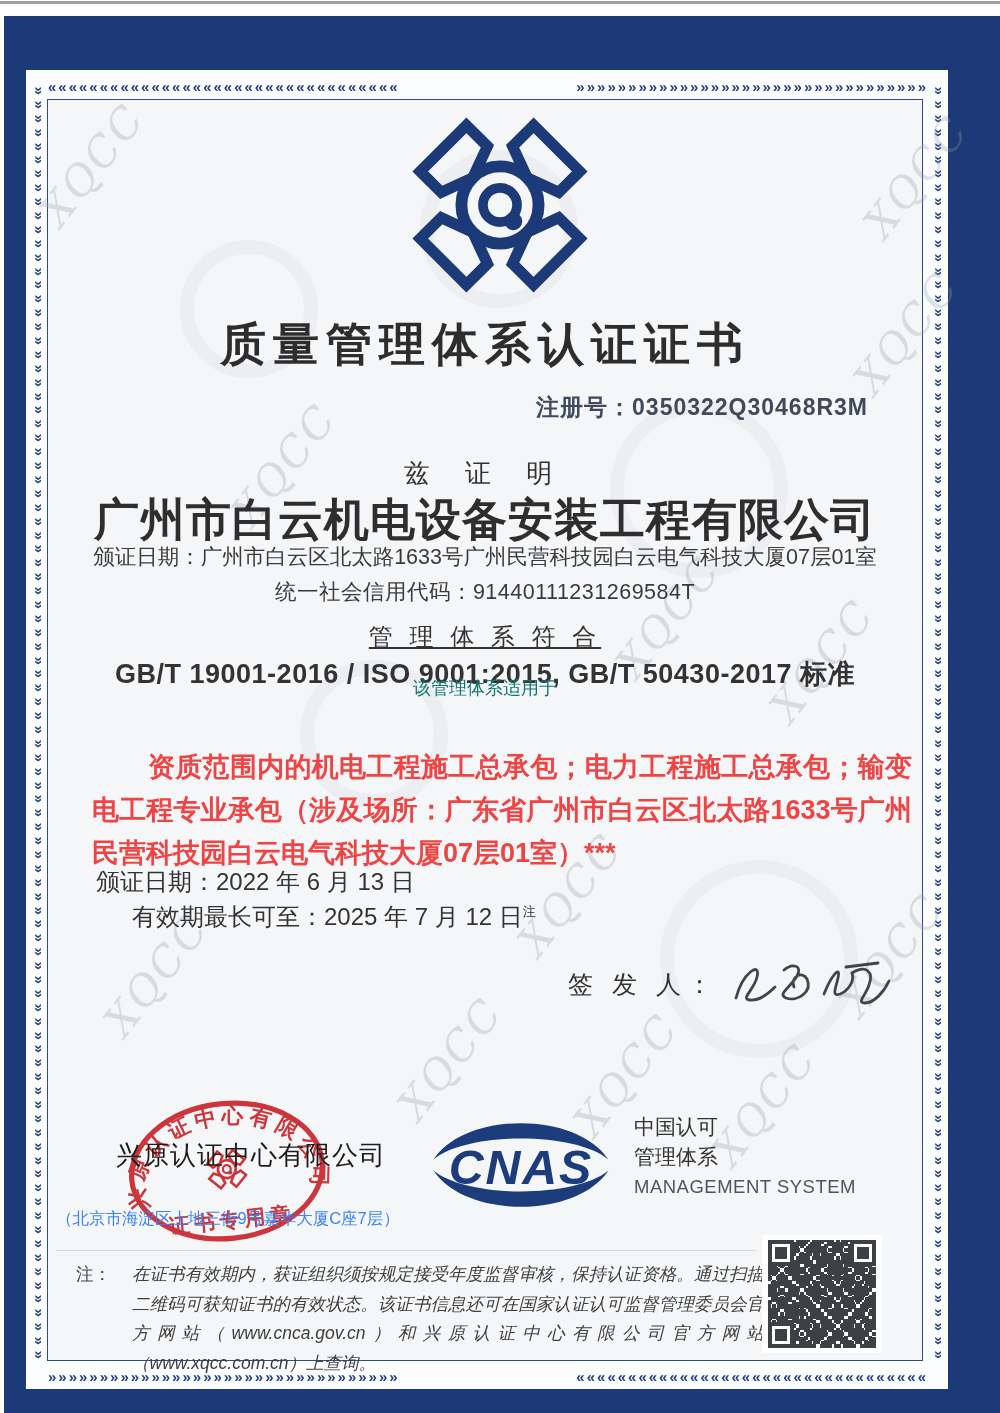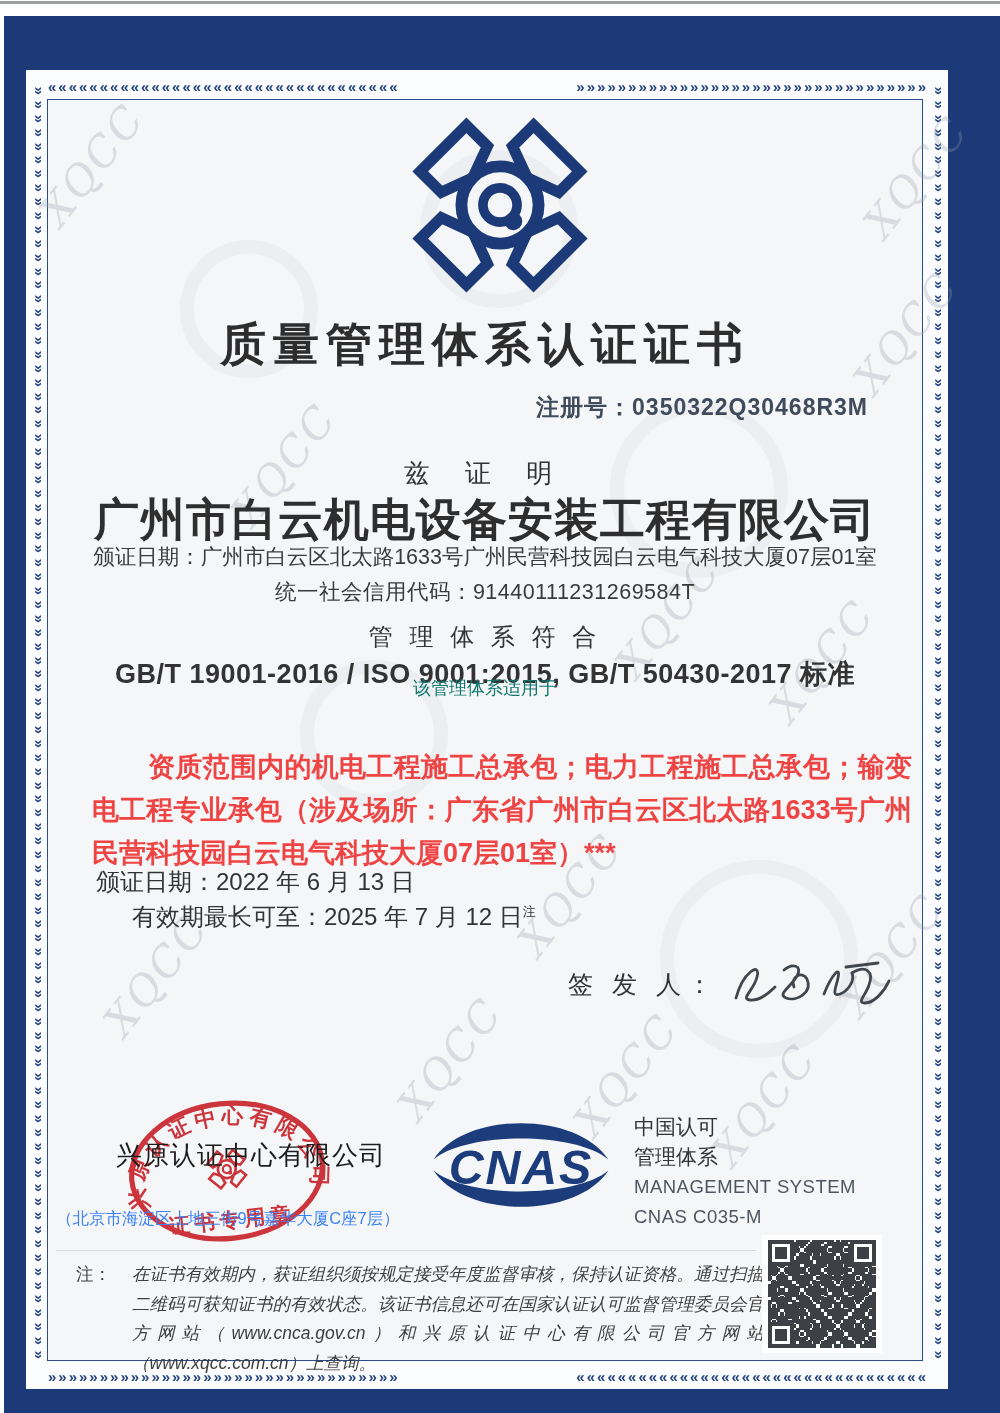--- a/index.html
+++ b/index.html
@@ -51,21 +51,21 @@
   .ring{position:absolute; border-radius:50%; border:14px solid rgba(185,192,200,0.14);}
   
   .abs{position:absolute;}
   .ctr{left:50px; width:870px; text-align:center;}
   .title{top:314px; font-size:46px; font-weight:700; color:#2d2d2d; letter-spacing:7px;}
   .regno{top:392px; left:0; width:868px; text-align:right; font-size:23px; font-weight:600; color:#3f4a5a; letter-spacing:1px;}
   .certify{top:456px; font-size:26px; color:#333; letter-spacing:14px; font-weight:500;}
   .company{top:490px; font-size:45px; font-weight:700; color:#2e2e2e; letter-spacing:1px;}
   .address{top:542px; font-size:21.5px; color:#3a3a3a;}
   .credit{top:577px; font-size:21.5px; color:#3a3a3a; letter-spacing:0.5px;}
-  .sysheading{top:621px; font-size:24px; color:#333; letter-spacing:5px; font-weight:500;}
+  .sysheading{top:621px; font-size:24px; color:#333; letter-spacing:5px; font-weight:500;text-decoration:underline;}
   .standards{top:656px; font-size:27px; font-weight:600; color:#333; letter-spacing:0.5px;}
   .scopeheading{top:676px; font-size:18px; color:#0f766e;}
   .scope{top:746px; left:92px; width:820px; font-size:27px; font-weight:600; color:#ef4444;
          line-height:43px; text-align:justify; text-indent:56px;}
   .issuedate{top:866px; left:96px; font-size:24px; color:#333;}
   .validdate{top:901px; left:96px; font-size:24px; color:#333;margin-left:36px;}
   .validdate sup{font-size:13px; color:#333;}
   .signer{top:952px; left:568px; display:flex; align-items:center;}
   .signer .lbl{font-size:25px; color:#333; letter-spacing:6px;}
   .seal{left:122px; top:1096px; transform:rotate(-6deg); opacity:0.92;}
@@ -393,21 +393,20 @@
   <svg class="abs cnas" width="186" height="118" viewBox="0 0 200 124">
     <path d="M6 56 C40 4 160 4 194 56 C158 26 42 26 6 56 Z" fill="#1c3c7c"></path>
     <path d="M6 68 C40 120 160 120 194 68 C158 98 42 98 6 68 Z" fill="#1c3c7c"></path>
     <text x="100" y="82" text-anchor="middle" font-size="52" font-weight="700" font-style="italic" fill="#1c3c7c" letter-spacing="2" font-family="Liberation Sans, DejaVu Sans, sans-serif">CNAS</text>
   </svg>
 
   <div class="abs accred">
     <div>中国认可</div>
     <div>管理体系</div>
     <div class="en">MANAGEMENT SYSTEM</div>
-    <div class="en">CNAS C035-M</div>
   </div>
 
   <div class="abs divider"></div>
 
   <div class="abs note">
     <span class="note-label">注：</span>
     <div class="note-body">在证书有效期内，获证组织须按规定接受年度监督审核，保持认证资格。通过扫描二维码可获知证书的有效状态。该证书信息还可在国家认证认可监督管理委员会官方网站（www.cnca.gov.cn）和兴原认证中心有限公司官方网站（www.xqcc.com.cn）上查询。</div>
   </div>
 
   <div class="abs qr">

